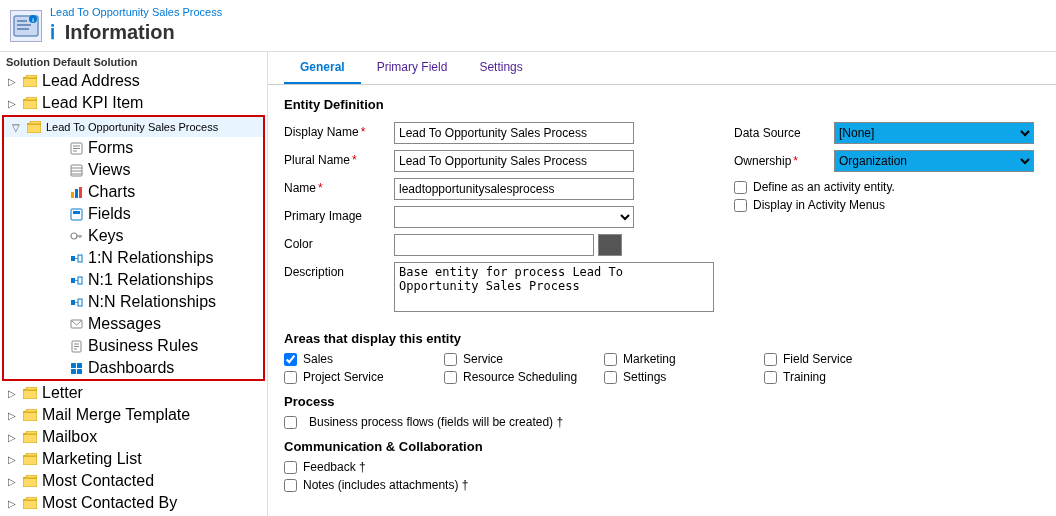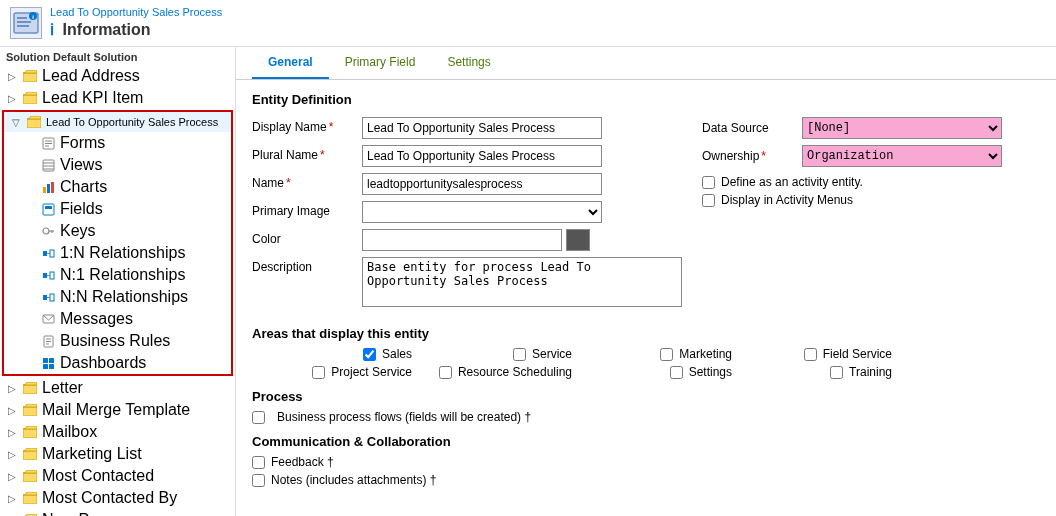--- a/index.html
+++ b/index.html
@@ -5,43 +5,43 @@
     * { box-sizing: border-box; margin: 0; padding: 0; }
     body { font-family: 'Segoe UI', Arial, sans-serif; font-size: 12px; background: #fff; color: #000; overflow: hidden; }
 
     .app-container { display: flex; flex-direction: column; height: 516px; width: 1056px; }
 
     
     .header { display: flex; align-items: center; padding: 6px 10px; border-bottom: 1px solid #ddd; background: #fff; }
     .header-icon { width: 32px; height: 32px; background: #e8f0fe; border: 1px solid #aac; display: flex; align-items: center; justify-content: center; margin-right: 8px; font-size: 16px; color: #336; }
     .header-title-area {}
     .header-breadcrumb { font-size: 11px; color: #0078d4; }
-    .header-title { font-size: 16px; font-weight: bold; color: #333; }
+    .header-title { font-size: 20px; font-weight: bold; color: #333; }
 
     
     .body { display: flex; flex: 1; overflow: hidden; }
 
     
-    .sidebar { width: 236px; border-right: 1px solid #ddd; overflow-y: auto; overflow-x: hidden; background: #fff; }
+    .sidebar { width: 268px; border-right: 1px solid #ddd; overflow-y: auto; overflow-x: hidden; background: #fff; }
     .sidebar-section-label { font-size: 11px; font-weight: bold; color: #333; padding: 4px 6px 2px 6px; }
 
     .tree-item { display: flex; align-items: center; padding: 2px 4px 2px 8px; cursor: pointer; white-space: nowrap; }
 
     .tree-expand { width: 14px; font-size: 10px; color: #555; flex-shrink: 0; }
     .tree-icon { width: 16px; height: 16px; margin-right: 4px; flex-shrink: 0; display: flex; align-items: center; justify-content: center; font-size: 11px; }
     .tree-label { font-size: 16px; color: #000; }
 
-    .tree-children { padding-left: 14px; }
+    .tree-children { padding-left: 14px; margin-left: 28px; }
 
     
     .main { flex: 1; overflow-y: auto; padding: 0; }
 
     
     .tabs { display: flex; border-bottom: 1px solid #ccc; padding: 0 16px; background: #fff; }
-    .tab { padding: 8px 16px; cursor: pointer; font-size: 12px; color: #4d7c0f; border-bottom: 2px solid transparent; }
+    .tab { padding: 8px 16px; cursor: pointer; font-size: 12px; color: #4c1d95; border-bottom: 2px solid transparent; }
     .tab.active { border-bottom: 2px solid #0078d4; color: #0078d4; font-weight: bold; }
 
     
     .form-area { padding: 12px 16px; }
     .section-title { font-weight: bold; font-size: 13px; margin-bottom: 10px; color: #000; }
 
     .form-row { display: flex; align-items: flex-start; margin-bottom: 6px; }
     .form-label { width: 110px; min-width: 110px; font-size: 12px; padding-top: 3px; color: #000; }
     .required-star { color: #c00; margin-left: 2px; }
     .form-control { flex: 1; }
@@ -52,28 +52,28 @@
     .color-row { display: flex; align-items: center; gap: 4px; }
     .color-input { width: 200px; height: 22px; border: 1px solid #888; }
     .color-swatch { width: 24px; height: 22px; background: #555; border: 1px solid #888; cursor: pointer; }
 
     
     .form-two-col { display: flex; gap: 20px; }
     .form-left { flex: 1; }
     .form-right { width: 380px; }
     .right-row { display: flex; align-items: center; margin-bottom: 6px; }
     .right-label { width: 100px; font-size: 12px; }
-    .right-select { width: 200px; height: 22px; border: 1px solid #888; font-size: 12px; background: #f9a8d4; font-family: Liberation Mono, monospace; }
+    .right-select { width: 200px; height: 22px; border: 1px solid #888; font-size: 12px; background: #0ea5e9; }
     .checkbox-row { display: flex; align-items: center; margin-bottom: 4px; font-size: 12px; }
     .checkbox-row input[type=checkbox] { margin-right: 6px; }
 
     .areas-section { margin-top: 10px; }
     .areas-title { font-weight: bold; font-size: 13px; margin-bottom: 6px; }
     .areas-grid { display: grid; grid-template-columns: 160px 160px 160px 160px; gap: 4px 0; }
-    .area-item { display: flex; align-items: center; font-size: 12px; justify-content: flex-end; }
+    .area-item { display: flex; align-items: center; font-size: 12px; }
     .area-item input[type=checkbox] { margin-right: 6px; }
 
     .process-section { margin-top: 10px; }
     .process-title { font-weight: bold; font-size: 13px; margin-bottom: 6px; }
     .process-row { display: flex; align-items: center; font-size: 12px; }
     .process-row input[type=checkbox] { margin-right: 6px; }
 
     .comm-section { margin-top: 10px; }
     .comm-title { font-weight: bold; font-size: 13px; margin-bottom: 6px; }
     .comm-row { display: flex; align-items: center; font-size: 12px; margin-bottom: 4px; }

